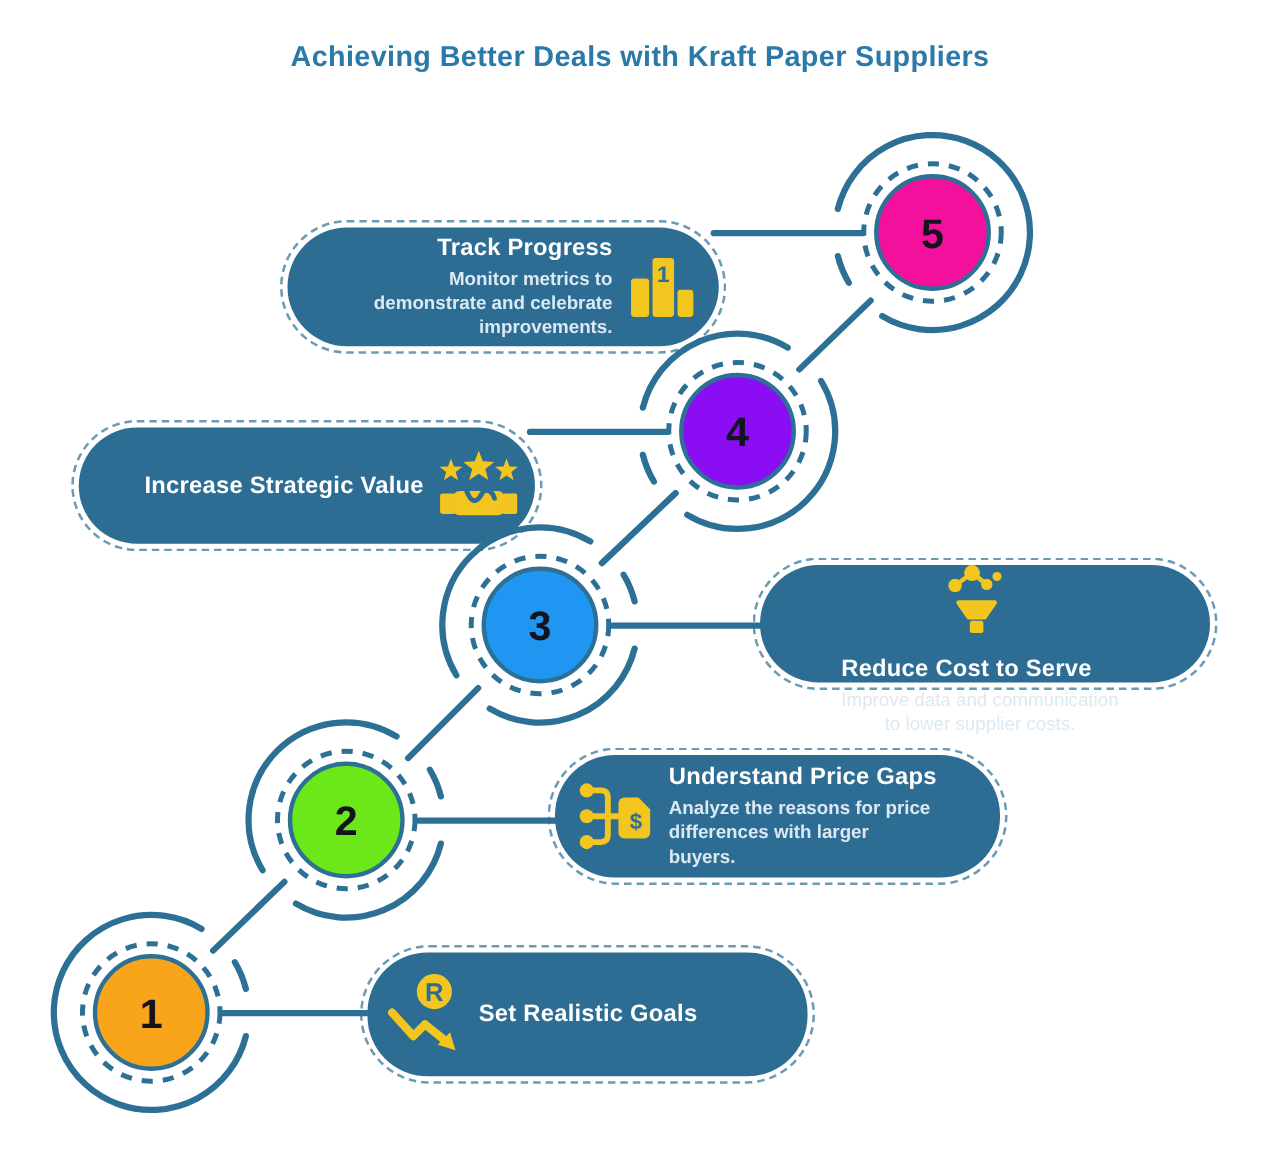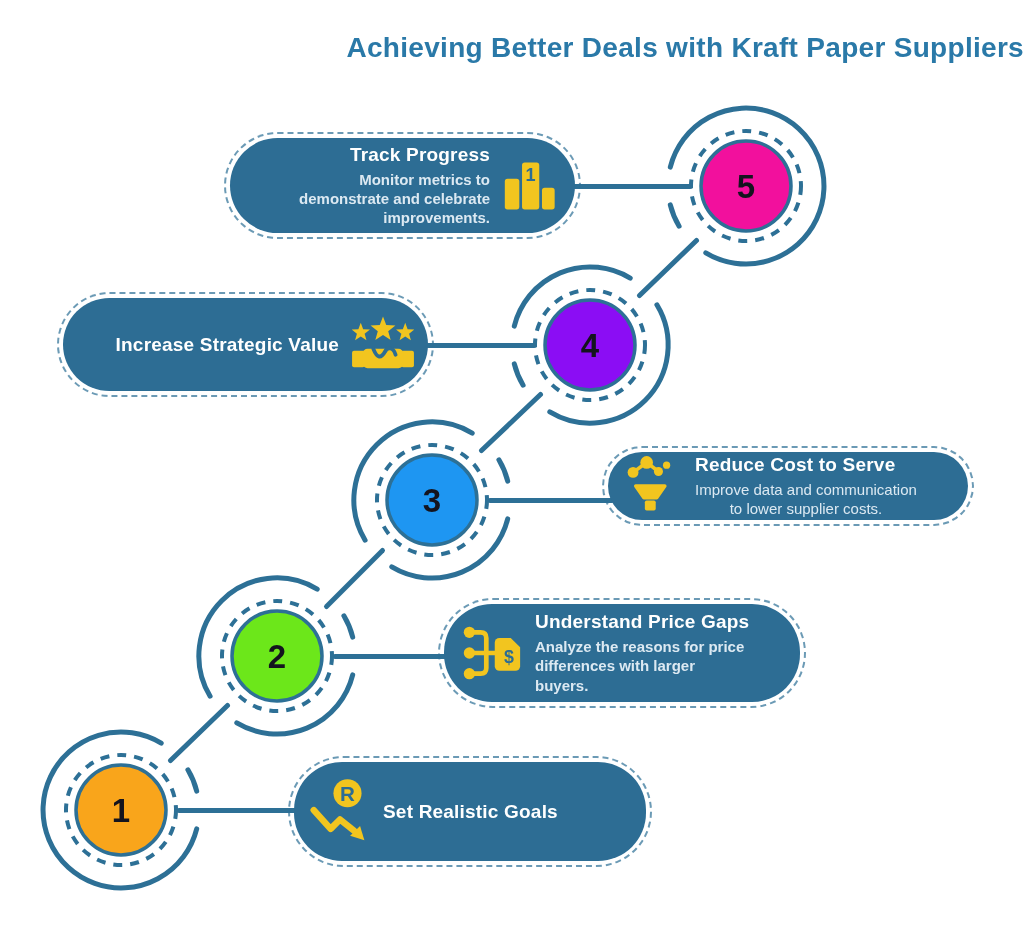--- a/index.html
+++ b/index.html
@@ -1,35 +1,35 @@
 <!DOCTYPE html>
 <html><head>
 <meta charset="utf-8">
 <style>
   html,body{margin:0;padding:0;background:#fff;}
   .canvas{position:relative;width:1024px;height:935px;background:#ffffff;overflow:hidden;
           font-family:"Liberation Sans",sans-serif;}
-  .heading{position:absolute;top:32px;left:0;width:100%;text-align:right;margin:0;
-           font-size:28px;font-weight:800;letter-spacing:.3px;color:#2A79A8;}
+  .heading{position:absolute;top:32px;left:0;width:100%;text-align:center;margin:0;
+           font-size:23px;font-weight:800;letter-spacing:.3px;color:#2A79A8;}
   .diagram-svg{position:absolute;left:0;top:0;z-index:1;}
   .conn{stroke:#2D7096;stroke-width:5;fill:none;stroke-linecap:round;}
   .ring{stroke:#2D7096;stroke-width:5;fill:none;stroke-linecap:round;}
   .dash{stroke:#2D7096;stroke-width:4;fill:none;stroke-dasharray:9 8;}
   .node{stroke:#2D7096;stroke-width:3.5;}
   .num{font-family:"Liberation Sans",sans-serif;font-size:33px;font-weight:800;
        fill:#14141E;text-anchor:middle;}
   .card{position:absolute;background:#2D6D94;border-radius:48px;display:flex;
         align-items:center;z-index:2;box-sizing:border-box;}
   .card::before{content:"";position:absolute;inset:-6px;border:2px dashed rgba(45,112,150,.7);
         border-radius:56px;pointer-events:none;}
   .card .txt{display:flex;flex-direction:column;gap:4px;}
   .card h2{margin:0;font-size:19px;font-weight:800;color:#ffffff;letter-spacing:.2px;}
   .card p{margin:0;font-size:15px;color:#DCE9F2;line-height:1.28;}
   .icon-right{flex-direction:row;justify-content:flex-end;text-align:right;
-        padding:0 14px 0 24px;gap:13px;}
+        padding:0 14px 0 24px;gap:13px;margin-top:44px;}
   .icon-left{flex-direction:row;justify-content:flex-start;text-align:left;
         padding:0 24px 0 16px;gap:13px;}
   .icon-box{flex:0 0 auto;display:flex;align-items:center;justify-content:center;}
   .w220{max-width:220px;font-weight:bold;} .w238{max-width:238px;} .w222{max-width:222px;text-align:center;}
   .w210{max-width:210px;font-weight:bold;} .w230{max-width:230px;}
 </style>
 </head>
 <body>
 
 <div class="canvas">
@@ -123,21 +123,21 @@
           <path transform="translate(55,17)" d="M0,-10 L2.47,-3.4 L9.51,-3.09 L3.99,1.3 L5.88,8.09 L0,4.2 L-5.88,8.09 L-3.99,1.3 L-9.51,-3.09 L-2.47,-3.4 Z"></path>
           <rect x="0" y="36" width="13" height="17" rx="2"></rect>
           <rect x="51" y="36" width="13" height="17" rx="2"></rect>
           <rect x="11" y="34" width="42" height="20" rx="5"></rect>
         </g>
         <path d="M22,34 C26,44 30,44 34,37 C37,31 43,33 45,40" stroke="#2D6D94" stroke-width="4" fill="none" stroke-linecap="round"></path>
       </svg>
     </div>
   </div>
 
-  <div class="card icon-left" style="left:608px;top:452px;width:360px;height:68px;">
+  <div class="card icon-left" style="left:608px;top:452px;width:360px;height:94px;flex-direction:column;">
     <div class="icon-box">
       <svg width="58" height="60" viewBox="0 0 64 64">
         <g fill="#F2C51F" stroke="#F2C51F">
           <line x1="10" y1="17" x2="25" y2="6" stroke-width="4"></line>
           <line x1="25" y1="6" x2="38" y2="16" stroke-width="4"></line>
           <circle cx="10" cy="17" r="6" stroke="none"></circle>
           <circle cx="25" cy="6" r="7" stroke="none"></circle>
           <circle cx="38" cy="16" r="5" stroke="none"></circle>
           <circle cx="47" cy="9" r="4" stroke="none"></circle>
           <path d="M13,32 H45 L36,45 H22 Z" stroke-width="4" stroke-linejoin="round"></path>

